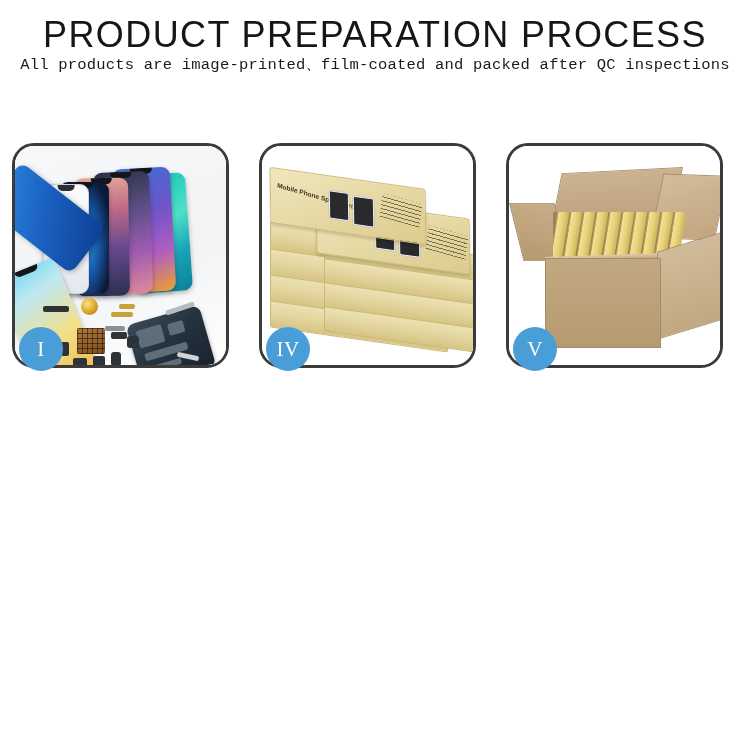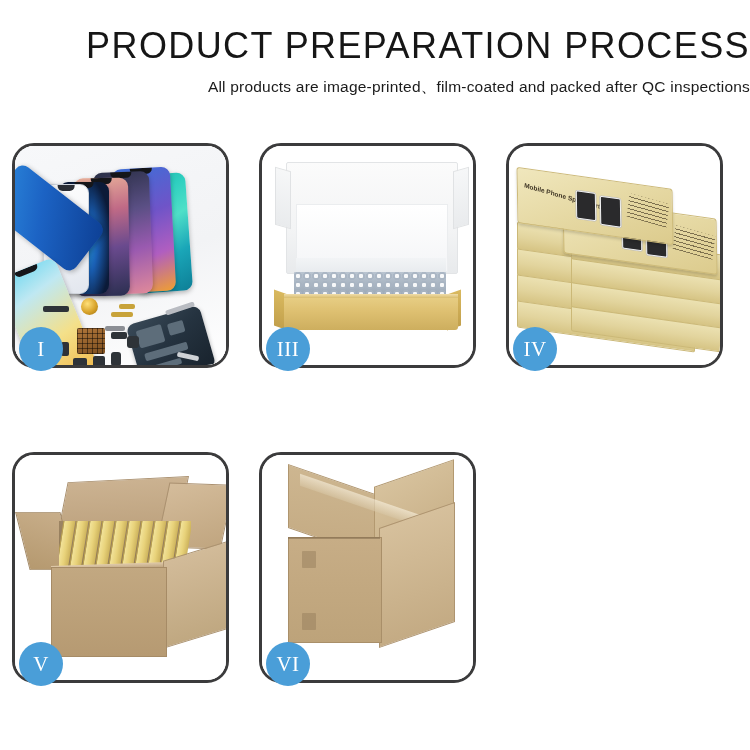--- a/index.html
+++ b/index.html
@@ -10,39 +10,39 @@
   body {
     width: 750px;
     height: 750px;
     font-family: "Liberation Sans", sans-serif;
     overflow: hidden;
     position: relative;
   }
 
   
   .header {
-    text-align: right;
-    padding-top: 27px;
+    text-align: center;
+    padding-top: 16px;
   }
   .title {
     font-family: "Liberation Sans", sans-serif;
     font-size: 36px;
     font-weight: 400;
     letter-spacing: 1.4px;
     color: #161616;
     line-height: 1.05;
     white-space: nowrap;
   }
   .subtitle {
-    font-family: Liberation Sans, sans-serif;
+    font-family: Liberation Mono, monospace;
     font-size: 15.5px;
     font-weight: 400;
     color: #1b1b1b;
     letter-spacing: 0.2px;
-    margin-top: 12px;
+    margin-top: 0;
     white-space: nowrap;
   }
 
   
   .grid {
     position: absolute;
     left: 12px;
     top: 143px;
     width: 726px;
     display: grid;
@@ -408,33 +408,20 @@
       <div class="flex-strip" style="left:96px; top:166px; width:22px;"></div>
       <div class="flex-strip" style="left:104px; top:158px; width:16px;"></div>
       <div class="flex-strip" style="left:90px; top:180px; width:20px; background:#8c8f95;"></div>
       <div class="flex-strip" style="left:150px; top:160px; width:30px; background:#b9bcc2; transform:rotate(-18deg);"></div>
       <div class="flex-strip" style="left:162px; top:208px; width:22px; background:#cfd2d6; transform:rotate(12deg);"></div>
     </div>
     <div class="badge">I</div>
   </div>
 
 
-  <div class="panel">
-    <div class="panel-inner">
-      <div class="b3-lidback"></div>
-      <div class="b3-inner"></div>
-      <div class="b3-foam"></div>
-      <div class="b3-content"></div>
-      <div class="b3-front-l"></div>
-      <div class="b3-front-r"></div>
-      <div class="b3-front"></div>
-      <div class="b3-rim"></div>
-    </div>
-    <div class="badge">III</div>
-  </div>
 
   <div class="panel">
     <div class="panel-inner">
       <div class="stack">
 
         <div class="sbox" style="left:2px; top:146px; width:176px; height:26px; transform:skewY(8deg);"></div>
         <div class="sbox" style="left:2px; top:120px; width:176px; height:26px; transform:skewY(8deg);"></div>
         <div class="sbox" style="left:2px; top:94px;  width:176px; height:26px; transform:skewY(8deg);"></div>
         <div class="sbox" style="left:2px; top:68px;  width:176px; height:26px; transform:skewY(8deg);"></div>
 
@@ -479,27 +466,14 @@
           <i style="left:104px;"></i>
         <i style="left:117px;"></i>
       </div>
       <div class="c5-toprim"></div>
       <div class="c5-bodyright"></div>
       <div class="c5-body"></div>
     </div>
     <div class="badge">V</div>
   </div>
 
-  <div class="panel">
-    <div class="panel-inner">
-      <div class="c6-top"></div>
-      <div class="c6-top2"></div>
-      <div class="c6-tape"></div>
-      <div class="c6-side"></div>
-      <div class="c6-front"></div>
-      <div class="c6-flapline"></div>
-      <div class="c6-tab" style="left:40px; top:96px;"></div>
-      <div class="c6-tab" style="left:40px; top:158px;"></div>
-    </div>
-    <div class="badge">VI</div>
-  </div>
 
 </div>
 
 </body></html>

